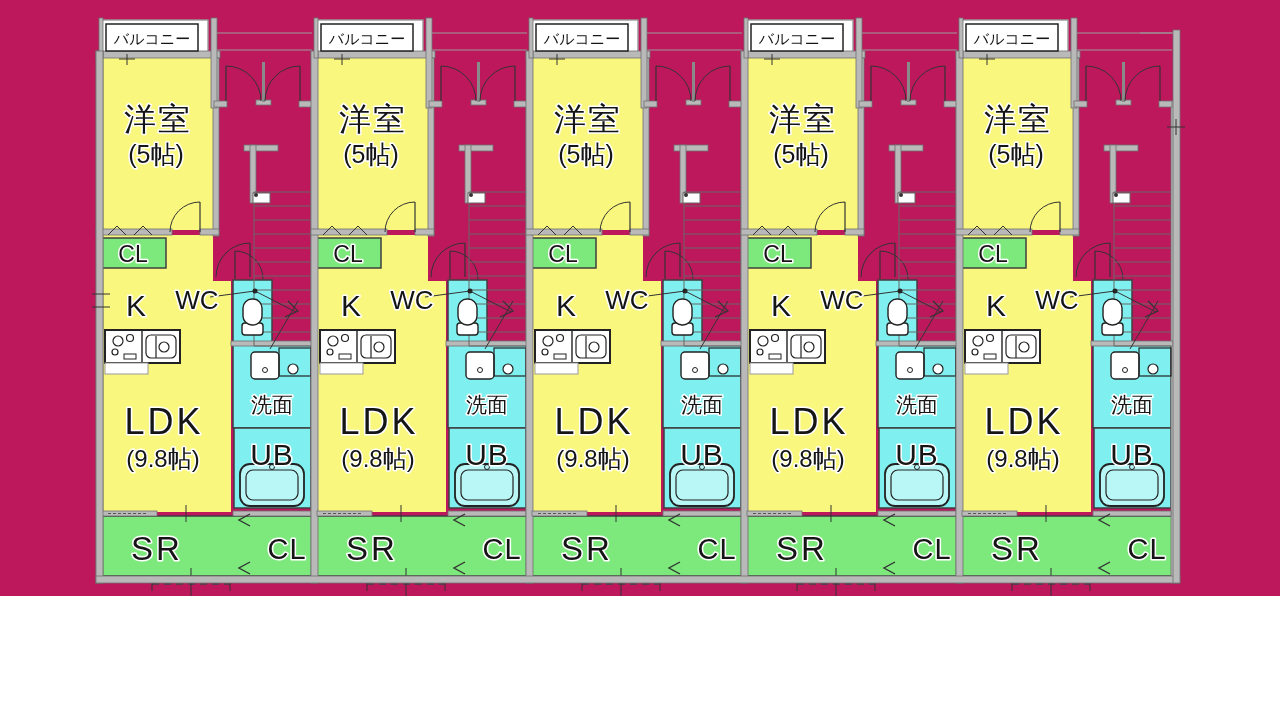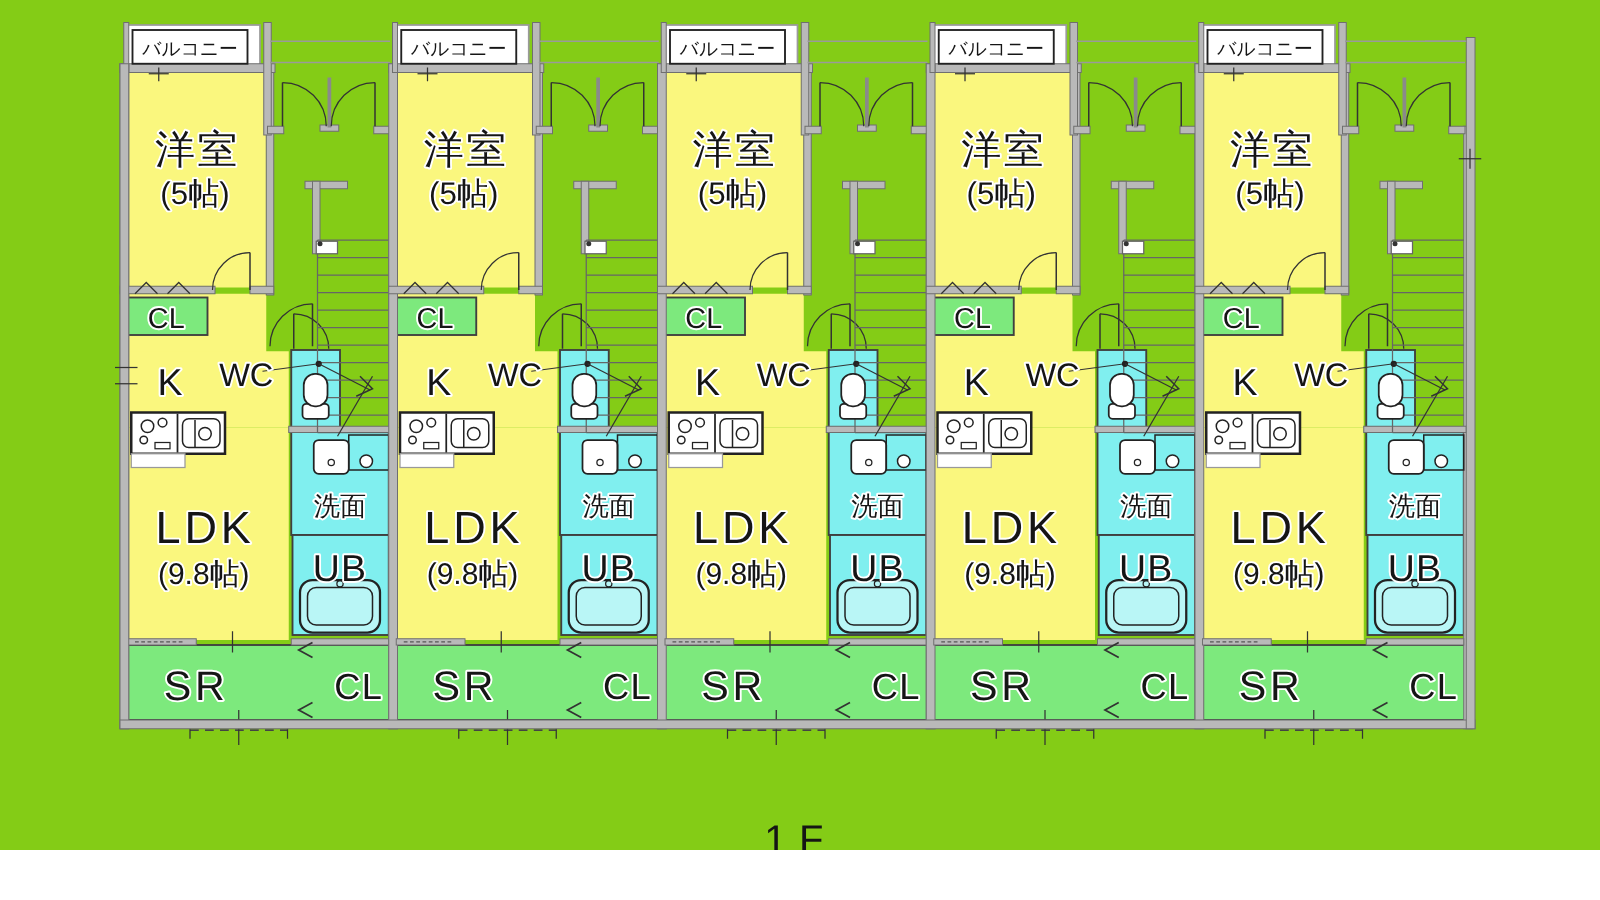--- a/index.html
+++ b/index.html
@@ -1,16 +1,16 @@
 <!DOCTYPE html>
 <html><head>
 <meta charset="utf-8">
 <style>
   html,body{margin:0;padding:0;background:#ffffff;}
-  .stage{width:1280px;height:680px;position:relative;background:#84cc16;overflow:hidden;}
+  .stage{width:1280px;height:596px;position:relative;background:#be185d;overflow:hidden;}
   svg text{
     font-family:"Liberation Sans","DejaVu Sans",sans-serif;
     fill:#151515;
     stroke:#ffffff;stroke-width:3px;paint-order:stroke;stroke-linejoin:round;
     text-anchor:middle;
   }
   svg text.t-balcony{font-size:15px;stroke-width:0;}
   svg text.t-room{font-size:32px;letter-spacing:2px;}
   svg text.t-size{font-size:25px;}
   svg text.t-cl{font-size:23px;}

